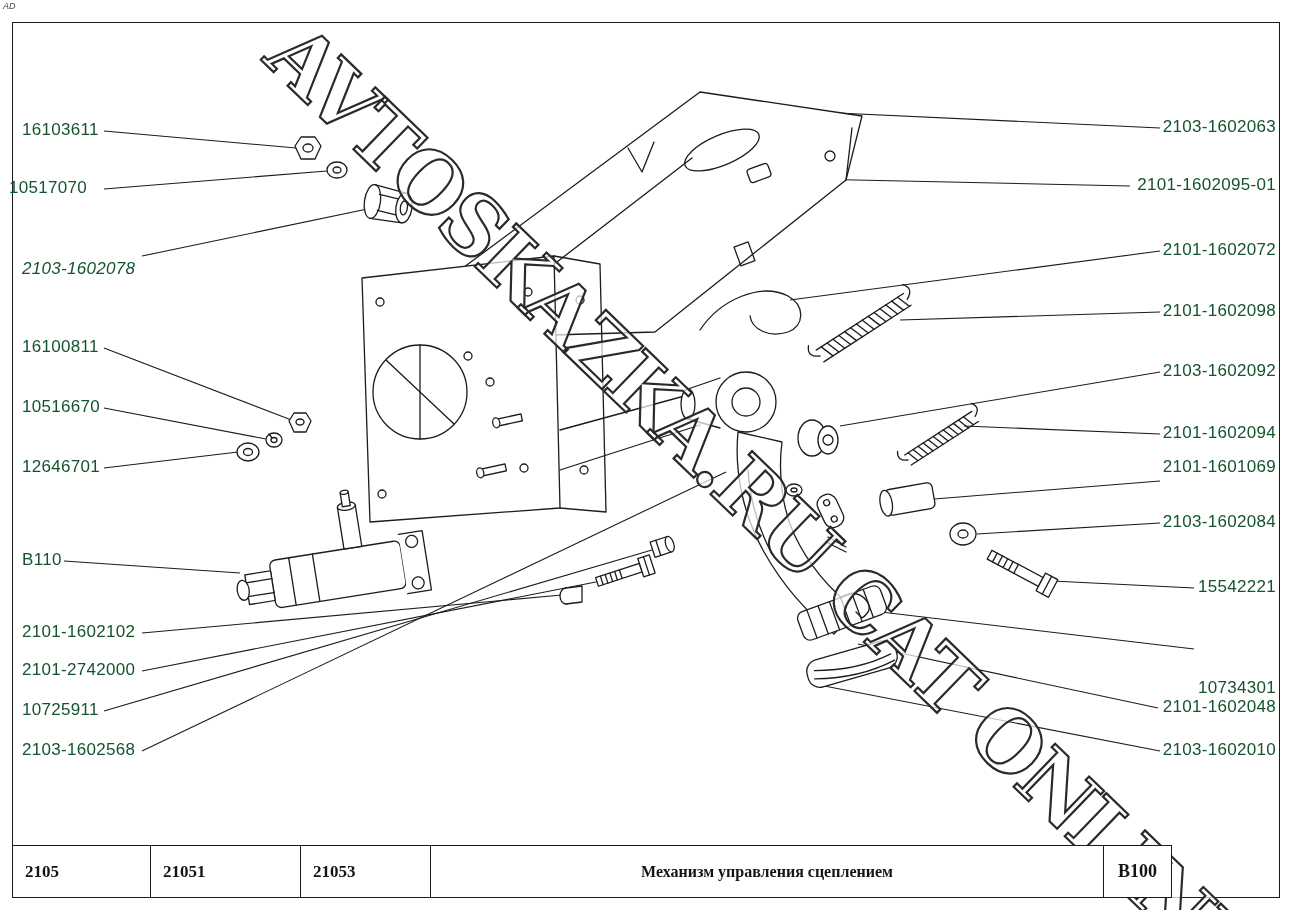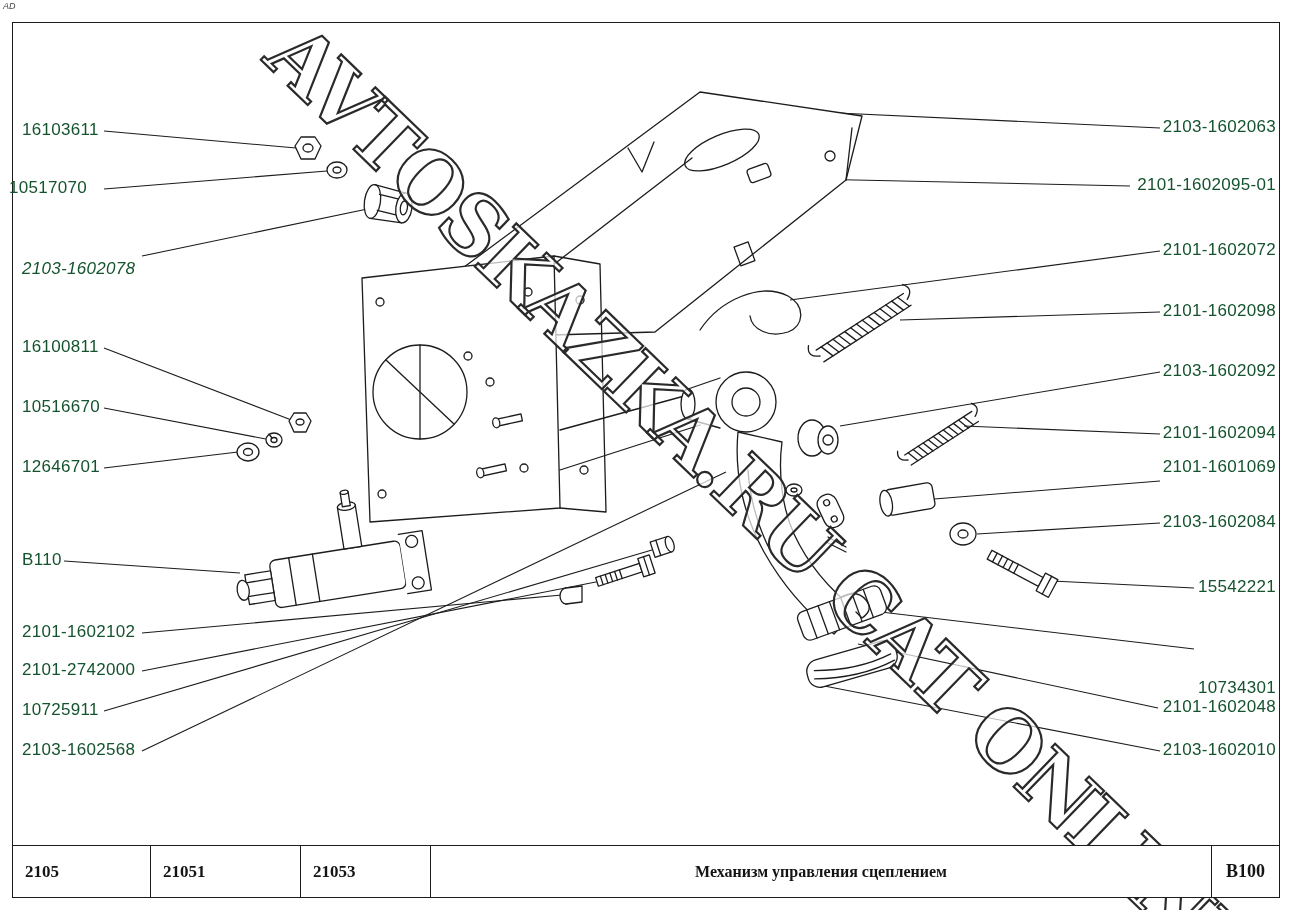--- a/index.html
+++ b/index.html
@@ -14,21 +14,21 @@
     position:absolute;left:12px;top:22px;width:1268px;height:876px;
     border:1.6px solid #1c1c1c;box-sizing:border-box;pointer-events:none;
   }
   svg.diagram{position:absolute;left:0;top:0;}
   .plabel{
     position:absolute;font-size:17px;line-height:18px;white-space:nowrap;
     letter-spacing:.3px;color:#14532d;z-index:5;
   }
   .plabel.r{text-align:right;right:15px;}
   .footer{
-    position:absolute;left:12px;top:845px;width:1268px;height:53px;
+    position:absolute;left:12px;top:845px;width:1160px;height:53px;
     border:1.6px solid #1c1c1c;box-sizing:border-box;display:flex;
     font-family:"Liberation Serif",serif;background:#fff;z-index:6;
   }
   .fcell{
     border-right:1.6px solid #1c1c1c;display:flex;align-items:center;
     padding:0 12px;font-weight:bold;font-size:17px;box-sizing:border-box;
   }
   .fcell.model-1{width:138px;}
   .fcell.model-2{width:150px;}
   .fcell.model-3{width:130px;}

